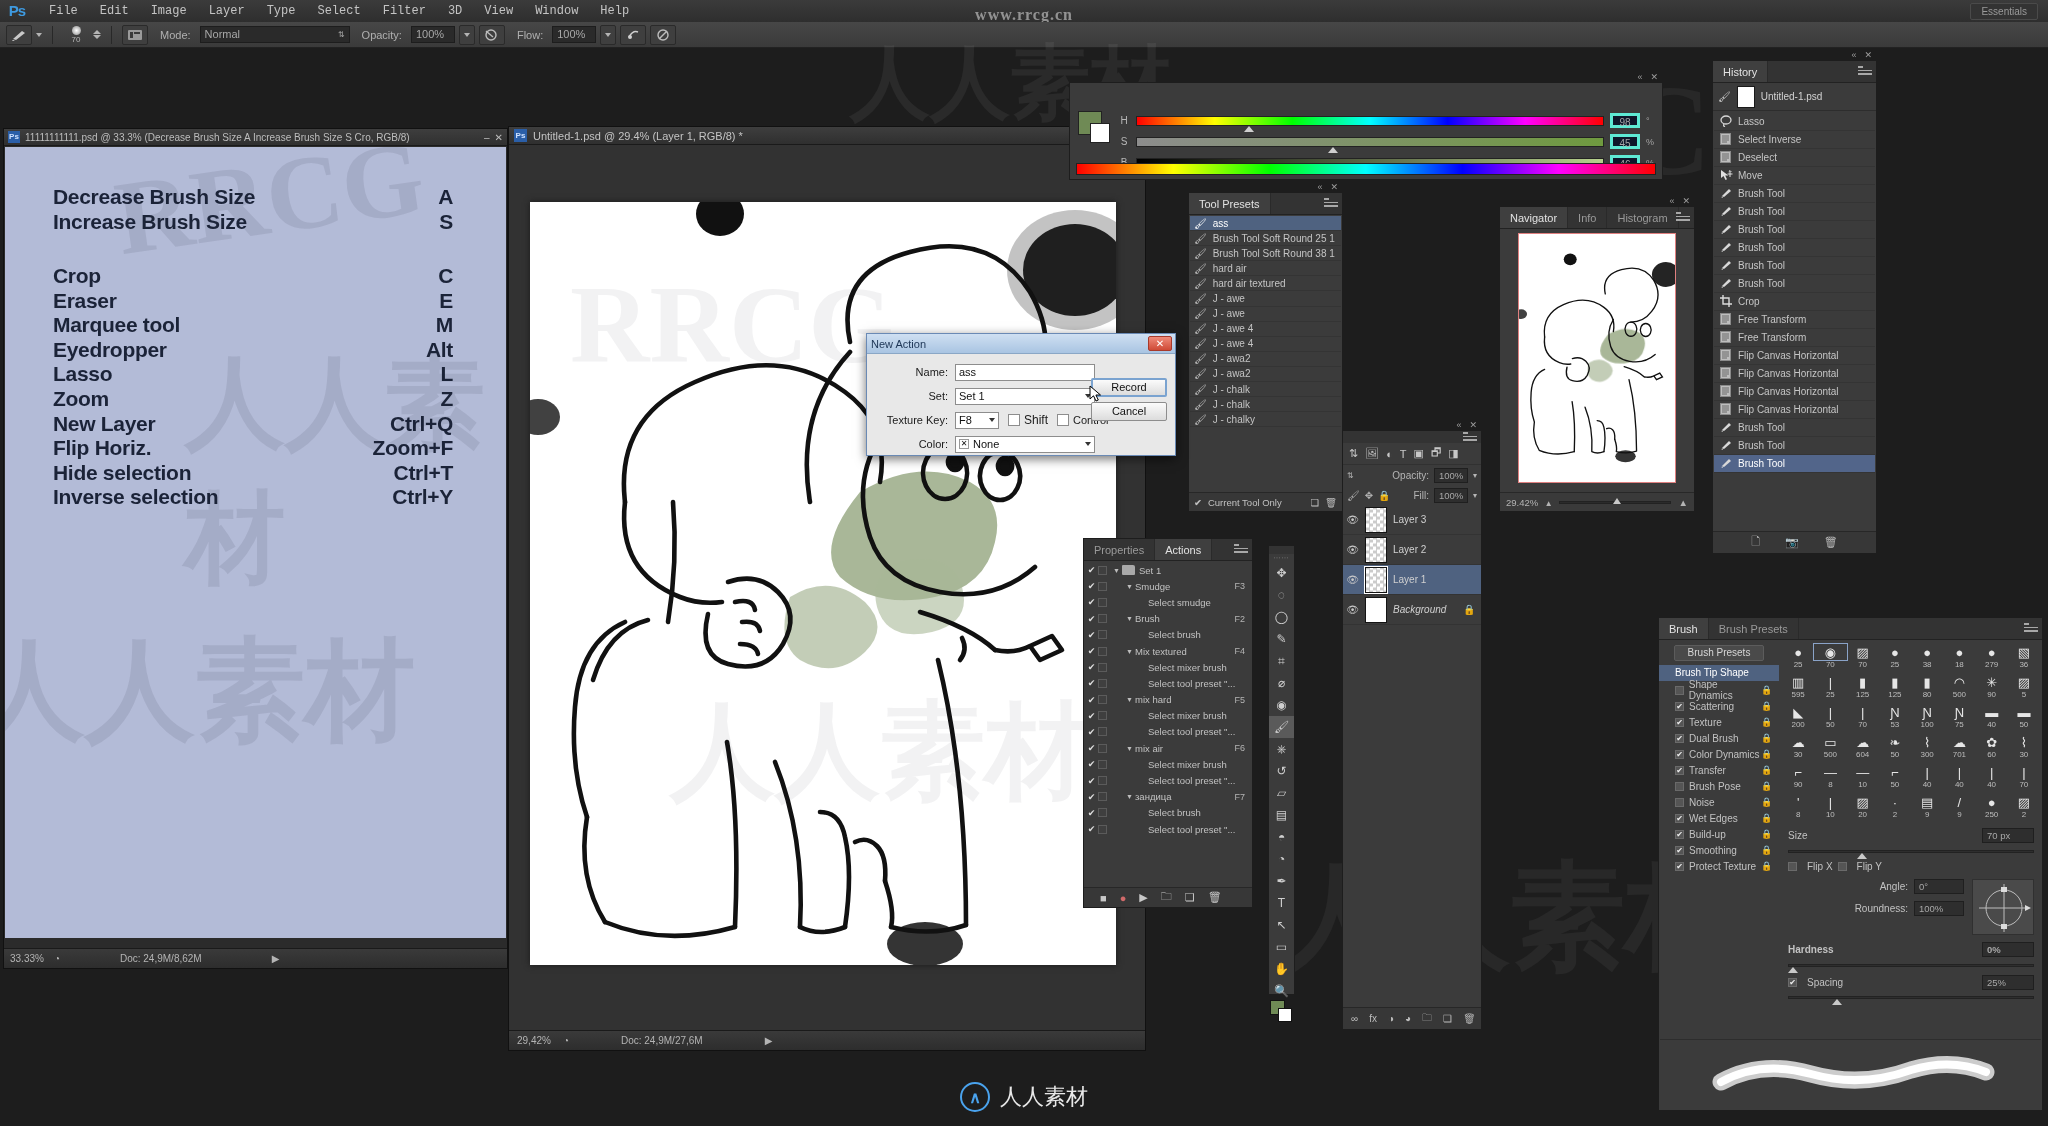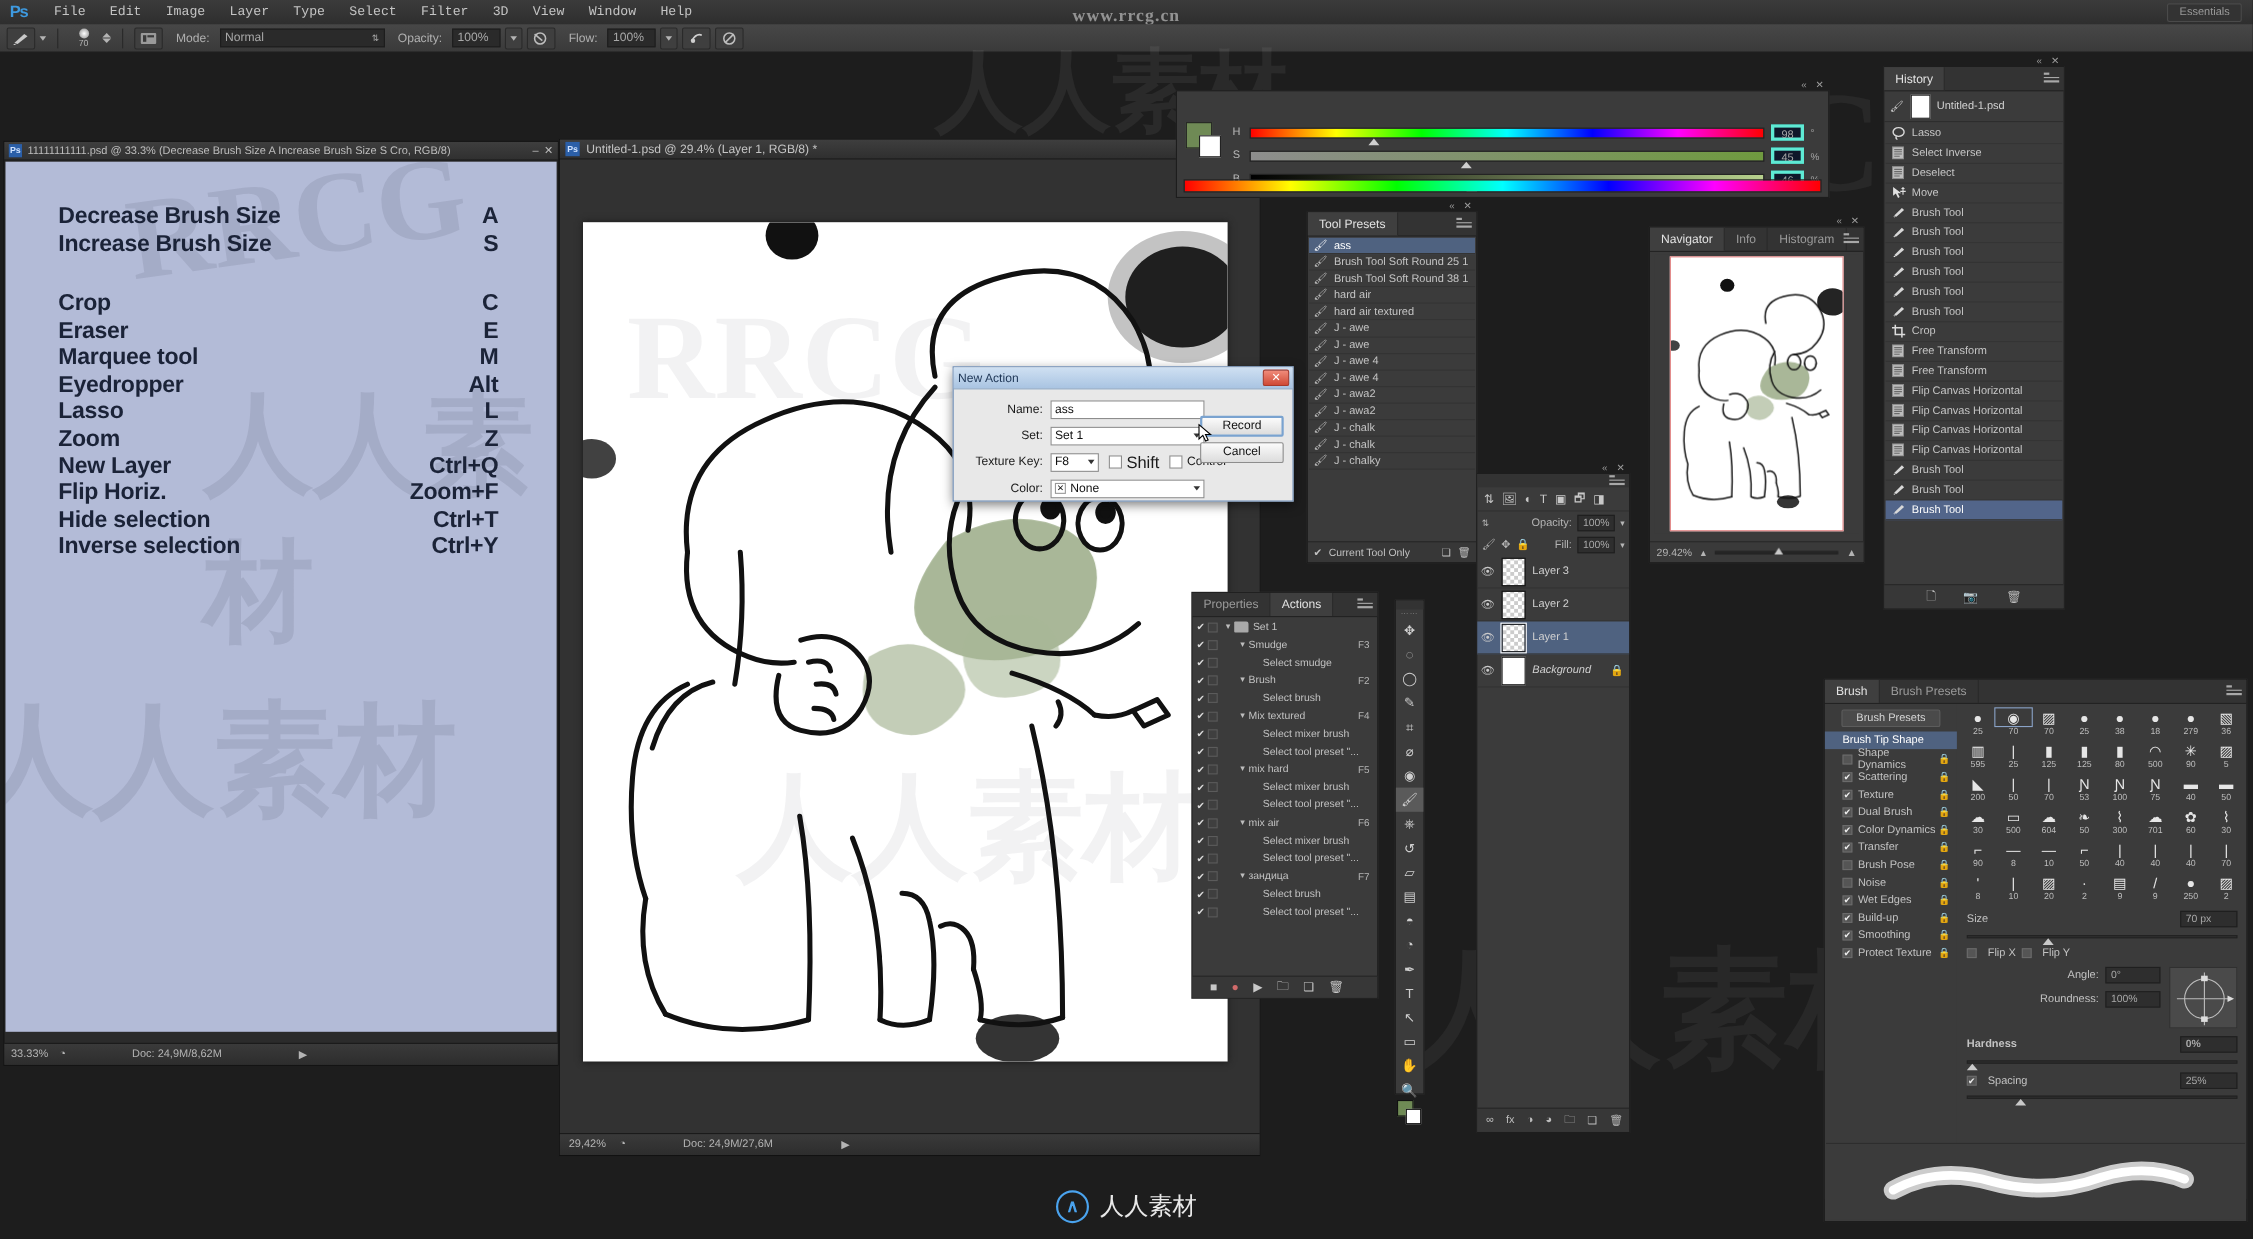--- a/index.html
+++ b/index.html
@@ -1405,21 +1405,21 @@
       </span>
       <span class="da-btn" style="top:48px;">Cancel</span>
     </div>
     <div class="da-row">
       <span class="da-label">Texture Key:</span>
       <span class="da-select" style="width:44px;">
         <span>F8</span>
           <span class="caret2"></span>
       </span>
       <span class="da-cb"></span>
-      <span style="font-size:15px;color:#1a1a1a;">Shift</span>
+      <span style="font-size:12px;color:#1a1a1a;">Shift</span>
       <span class="da-cb"></span>
       <span style="font-size:11px;color:#1a1a1a;">Control</span>
     </div>
     <div class="da-row">
       <span class="da-label">Color:</span>
       <span class="da-select" style="width:140px;">
         <span style="border:1px solid #999;width:10px;height:10px;font-size:8px;line-height:8px;text-align:center;margin-right:4px;">✕</span>
         <span>None</span>
           <span class="caret2"></span>
       </span>

